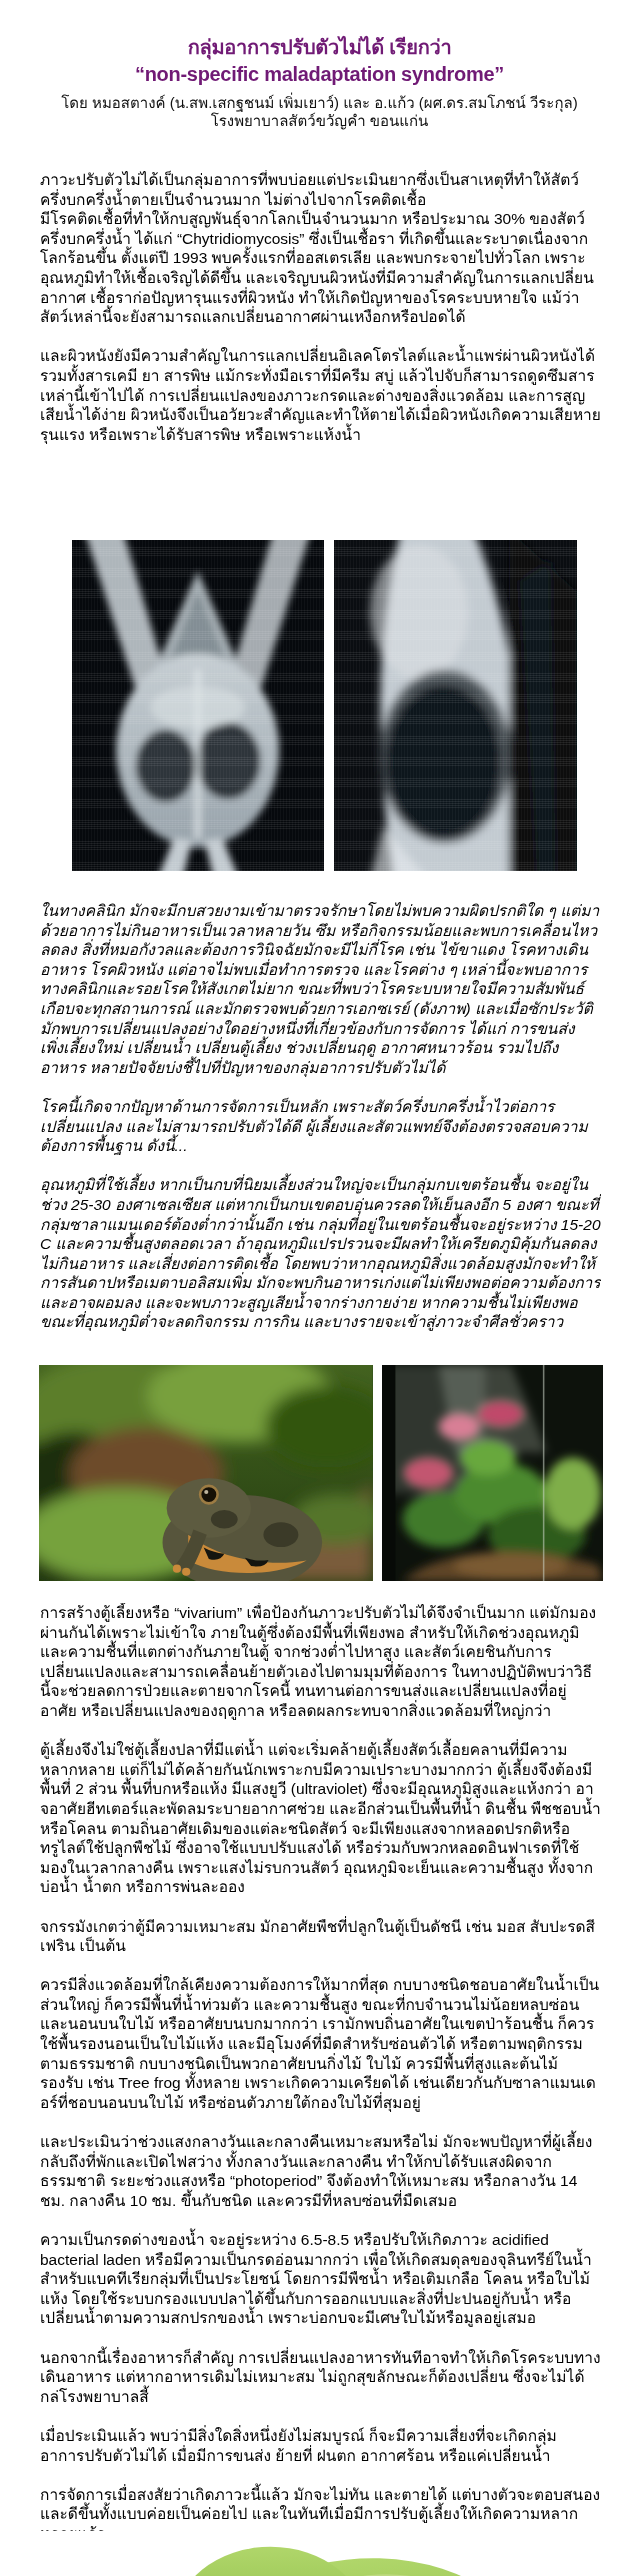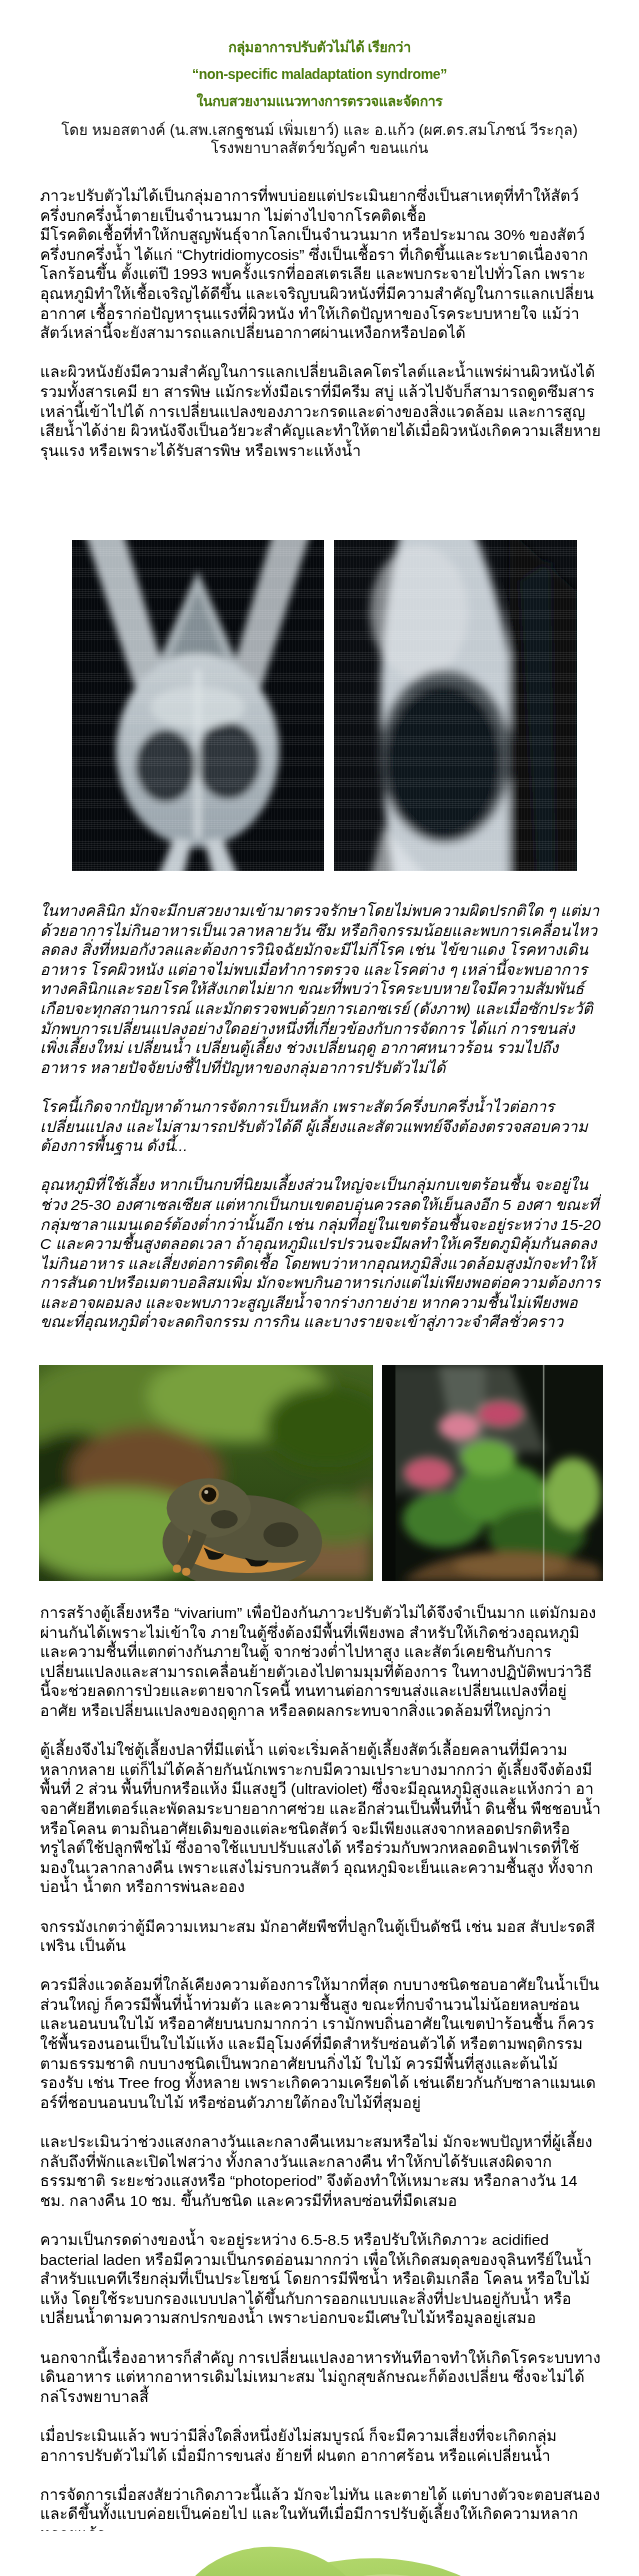--- a/index.html
+++ b/index.html
@@ -5,29 +5,29 @@
   html,body{margin:0;padding:0;}
   body{
     width:639px;height:2852px;position:relative;background:#ffffff;
     font-family:"Liberation Sans","DejaVu Sans",sans-serif;color:#000;
     overflow:hidden;
   }
   .abs{position:absolute;}
   
   #header{top:34px;left:0;width:639px;text-align:center;}
   .title-line{
-    display:block;font-weight:700;font-size:14px;line-height:27px;
-    letter-spacing:-0.3px;color:#4d7c0f;
+    display:block;font-weight:700;font-size:20px;line-height:27px;
+    letter-spacing:-0.3px;color:#701a75;
   }
   .byline-line{display:block;font-size:15px;line-height:17.5px;color:#111;}
   #byline-wrap{margin-top:6.2px;}
   
   .text-block{left:40px;width:561px;overflow:hidden;}
   .text-block p{margin:0 0 19.6px 0;font-size:15.5px;line-height:19.6px;color:#000;text-align:left;}
-  .text-block p.joined{margin-bottom:0;margin-top:16px;}
+  .text-block p.joined{margin-bottom:0;}
   #text-a{top:170px;height:367px;}
   #text-b{top:901px;height:456px;font-style:italic;}
   #text-c{top:1603px;height:928px;}
   
   figure{margin:0;padding:0;}
   #fig-xray{top:540px;left:72px;width:505px;height:331px;display:flex;}
   .xray-panel{position:relative;height:331px;overflow:hidden;background:#080b0f;}
   .xray-panel.vd{width:252px;margin-right:10.3px;}
   .xray-panel.lt{width:243px;}
   .xray-panel svg{display:block;width:100%;height:100%;}
@@ -45,21 +45,20 @@
   #fig-frog{top:2540px;left:49px;width:546px;height:304px;}
   #fig-frog svg{display:block;width:100%;height:100%;}
 </style>
 </head>
 <body>
 
 <div class="abs" id="header">
   <h1 style="margin:0;">
     <span class="title-line">กลุ่มอาการปรับตัวไม่ได้ เรียกว่า</span>
     <span class="title-line">“non-specific maladaptation syndrome”</span>
-    <span class="title-line">ในกบสวยงามแนวทางการตรวจและจัดการ</span>
   </h1>
   <div id="byline-wrap">
     <span class="byline-line">โดย หมอสตางค์ (น.สพ.เสกฐชนม์ เพิ่มเยาว์) และ อ.แก้ว (ผศ.ดร.สมโภชน์ วีระกุล)</span>
     <span class="byline-line">โรงพยาบาลสัตว์ขวัญคำ ขอนแก่น</span>
   </div>
 </div>
 
 <section class="abs text-block" id="text-a">
   <p class="joined">ภาวะปรับตัวไม่ได้เป็นกลุ่มอาการที่พบบ่อยแต่ประเมินยากซึ่งเป็นสาเหตุที่ทำให้สัตว์ครึ่งบกครึ่งน้ำตายเป็นจำนวนมาก ไม่ต่างไปจากโรคติดเชื้อ</p>
   <p>มีโรคติดเชื้อที่ทำให้กบสูญพันธุ์จากโลกเป็นจำนวนมาก หรือประมาณ 30% ของสัตว์ครึ่งบกครึ่งน้ำ ได้แก่ “Chytridiomycosis” ซึ่งเป็นเชื้อรา ที่เกิดขึ้นและระบาดเนื่องจากโลกร้อนขึ้น ตั้งแต่ปี 1993 พบครั้งแรกที่ออสเตรเลีย และพบกระจายไปทั่วโลก เพราะอุณหภูมิทำให้เชื้อเจริญได้ดีขึ้น และเจริญบนผิวหนังที่มีความสำคัญในการแลกเปลี่ยนอากาศ เชื้อราก่อปัญหารุนแรงที่ผิวหนัง ทำให้เกิดปัญหาของโรคระบบหายใจ แม้ว่าสัตว์เหล่านี้จะยังสามารถแลกเปลี่ยนอากาศผ่านเหงือกหรือปอดได้</p>

